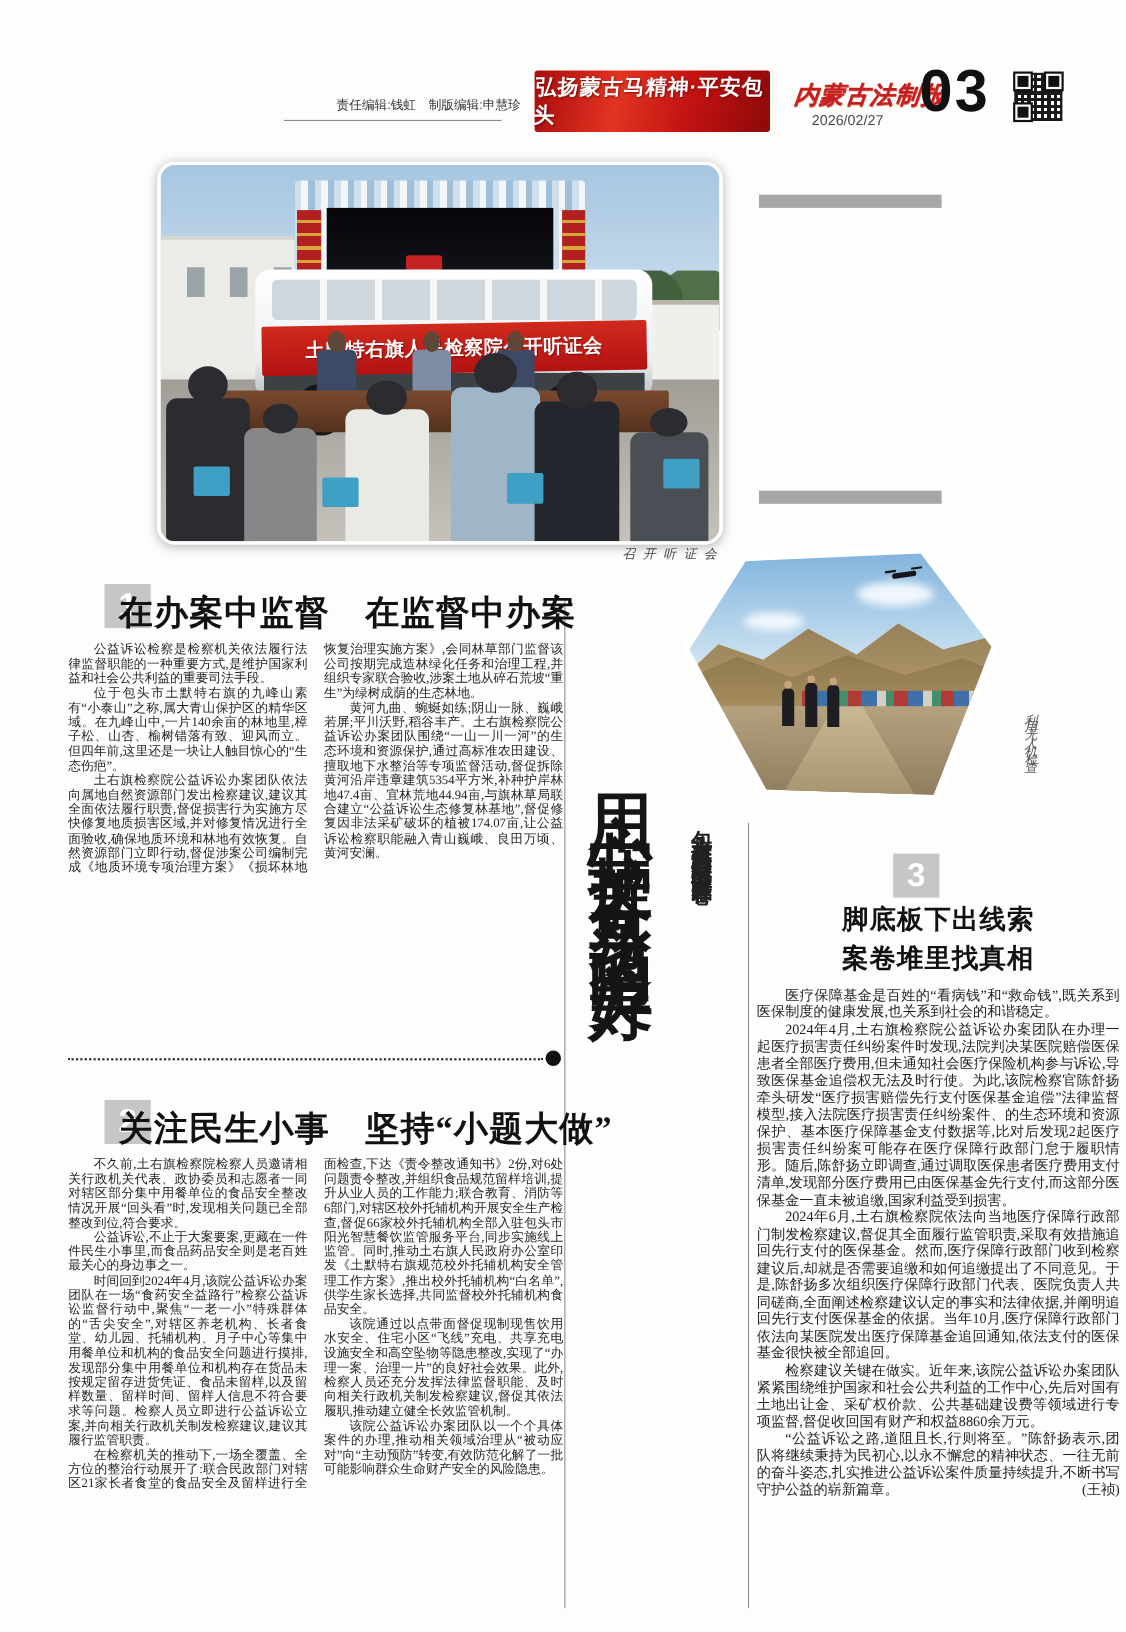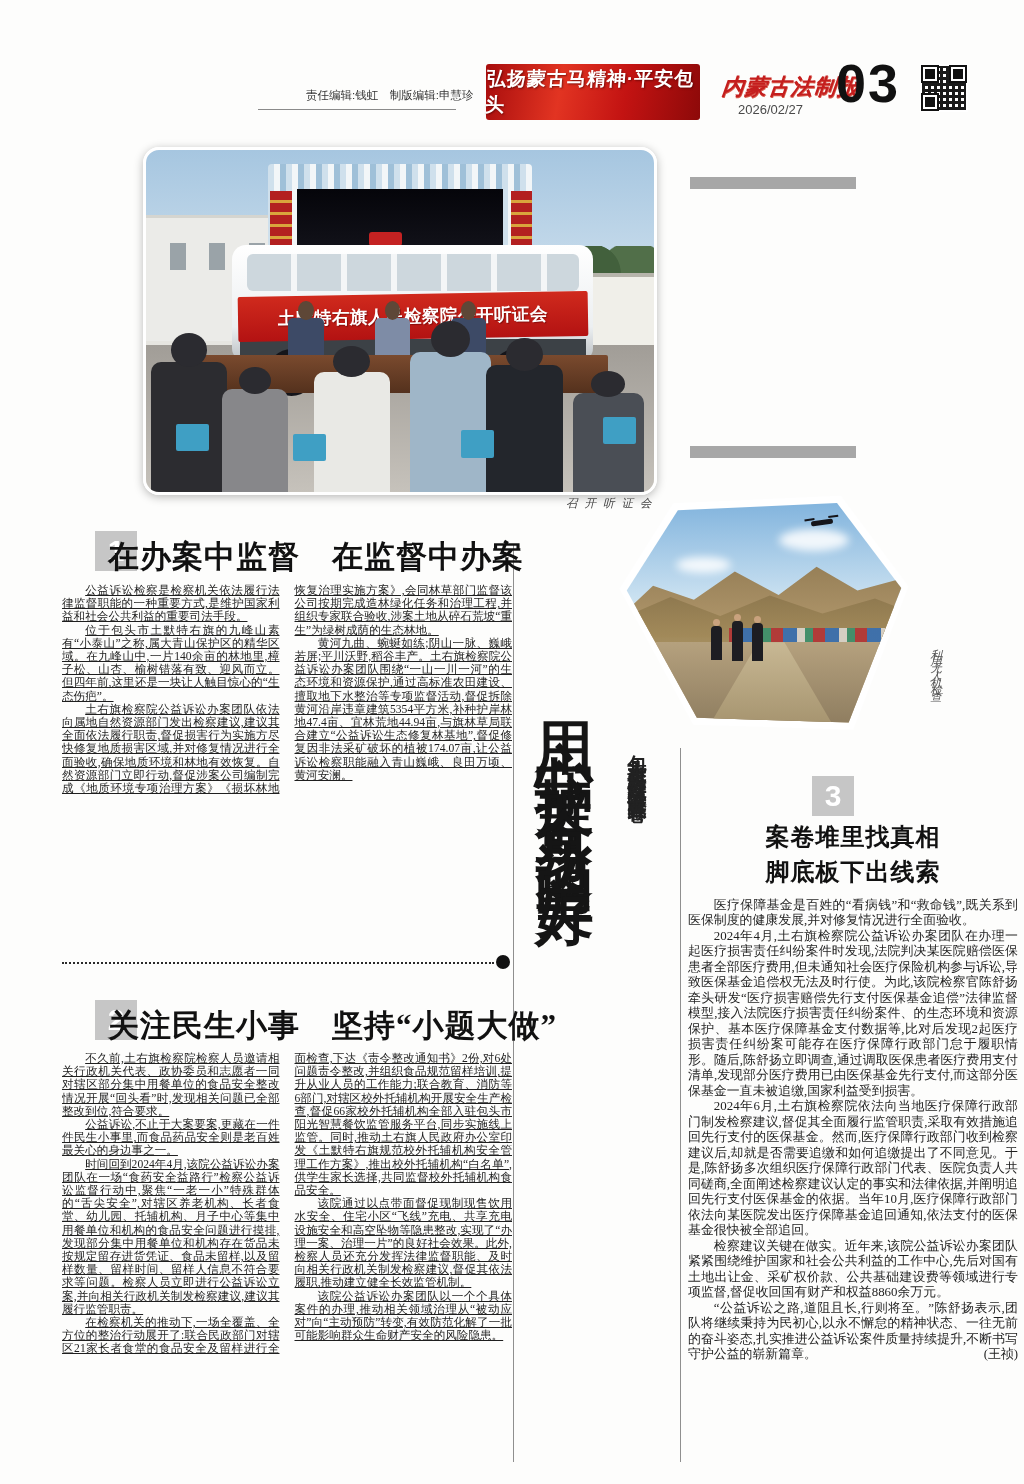--- a/index.html
+++ b/index.html
@@ -86,21 +86,21 @@
   .hx-drone:before{left:-6px}.hx-drone:after{right:-6px}
   .hex-caption{position:absolute;left:928px;top:640px;writing-mode:vertical-rl;text-orientation:upright;
       font-size:11.5px;font-style:italic;color:#555;letter-spacing:7px;}
   
   .num-block{position:absolute;width:42px;height:40px;background:#c6c6c6;color:#fff;font-weight:bold;
       font-size:30px;text-align:center;line-height:40px;font-family:"Liberation Sans",sans-serif;}
   .sec-title{position:absolute;left:62px;width:450px;text-align:right;padding-left:46px;box-sizing:border-box;
       font-size:31px;font-weight:bold;letter-spacing:1px;color:#111;white-space:nowrap;}
   .two-col{position:absolute;left:62px;width:450px;column-count:2;column-gap:15px;overflow:hidden;}
   .para{margin:0;text-indent:2em;text-align:justify;}
-  .two-col .para{font-size:11.6px;line-height:1.14;color:#1f1f1f;text-decoration:underline;}
+  .two-col .para{font-size:11.6px;line-height:1.14;color:#1f1f1f;}
   .dotted-divider{position:absolute;left:62px;top:962px;width:432px;border-top:2.5px dotted #2a2a2a;}
   .dot-bullet{position:absolute;left:496px;top:955px;width:14px;height:14px;background:#111;border-radius:50%;}
   .v-rule{position:absolute;width:1px;background:#8f8f8f;}
   
   .headline-main{position:absolute;left:532px;top:676px;height:790px;writing-mode:vertical-rl;text-orientation:upright;
       font-size:58px;font-weight:900;color:#151515;letter-spacing:17px;line-height:1.1;}
   .headline-sub{position:absolute;left:624px;top:740px;height:470px;writing-mode:vertical-rl;text-orientation:upright;
       font-size:19px;font-weight:bold;color:#222;letter-spacing:2.5px;font-family:"Liberation Sans",sans-serif;}
   
   .sec3-title{position:absolute;left:688px;top:820px;width:330px;text-align:center;
@@ -243,26 +243,26 @@
       <p class="para">在检察机关的推动下,一场全覆盖、全方位的整治行动展开了:联合民政部门对辖区21家长者食堂的食品安全及留样进行全面检查,下达《责令整改通知书》2份,对6处问题责令整改,并组织食品规范留样培训,提升从业人员的工作能力;联合教育、消防等6部门,对辖区校外托辅机构开展安全生产检查,督促66家校外托辅机构全部入驻包头市阳光智慧餐饮监管服务平台,同步实施线上监管。同时,推动土右旗人民政府办公室印发《土默特右旗规范校外托辅机构安全管理工作方案》,推出校外托辅机构“白名单”,供学生家长选择,共同监督校外托辅机构食品安全。</p>
       <p class="para">该院通过以点带面督促现制现售饮用水安全、住宅小区“飞线”充电、共享充电设施安全和高空坠物等隐患整改,实现了“办理一案、治理一片”的良好社会效果。此外,检察人员还充分发挥法律监督职能、及时向相关行政机关制发检察建议,督促其依法履职,推动建立健全长效监管机制。</p>
       <p class="para">该院公益诉讼办案团队以一个个具体案件的办理,推动相关领域治理从“被动应对”向“主动预防”转变,有效防范化解了一批可能影响群众生命财产安全的风险隐患。</p>
     </div>
 
   <div class="headline-main">用心守护群众身边的美好</div>
   <div class="headline-sub">包头市土右旗人民检察院交出公益诉讼亮眼答卷</div>
 
   <div class="num-block" style="left:812px;top:776px">3</div>
   <div class="sec3-title">
+    <div>脚底板下出线索</div>
     <div>案卷堆里找真相</div>
-    <div>脚底板下出线索</div>
   </div>
   <div class="sec3-body">
     <div>
-        <p class="para">医疗保障基金是百姓的“看病钱”和“救命钱”,既关系到医保制度的健康发展,并对修复情况进行全面验收。</p>
+        <p class="para">医疗保障基金是百姓的“看病钱”和“救命钱”,既关系到医保制度的健康发展,也关系到社会的和谐稳定。</p>
         <p class="para">2024年4月,土右旗检察院公益诉讼办案团队在办理一起医疗损害责任纠纷案件时发现,法院判决某医院赔偿医保患者全部医疗费用,但未通知社会医疗保险机构参与诉讼,导致医保基金追偿权无法及时行使。为此,该院检察官陈舒扬牵头研发“医疗损害赔偿先行支付医保基金追偿”法律监督模型,接入法院医疗损害责任纠纷案件、的生态环境和资源保护、基本医疗保障基金支付数据等,比对后发现2起医疗损害责任纠纷案可能存在医疗保障行政部门怠于履职情形。随后,陈舒扬立即调查,通过调取医保患者医疗费用支付清单,发现部分医疗费用已由医保基金先行支付,而这部分医保基金一直未被追缴,国家利益受到损害。</p>
         <p class="para">2024年6月,土右旗检察院依法向当地医疗保障行政部门制发检察建议,督促其全面履行监管职责,采取有效措施追回先行支付的医保基金。然而,医疗保障行政部门收到检察建议后,却就是否需要追缴和如何追缴提出了不同意见。于是,陈舒扬多次组织医疗保障行政部门代表、医院负责人共同磋商,全面阐述检察建议认定的事实和法律依据,并阐明追回先行支付医保基金的依据。当年10月,医疗保障行政部门依法向某医院发出医疗保障基金追回通知,依法支付的医保基金很快被全部追回。</p>
         <p class="para">检察建议关键在做实。近年来,该院公益诉讼办案团队紧紧围绕维护国家和社会公共利益的工作中心,先后对国有土地出让金、采矿权价款、公共基础建设费等领域进行专项监督,督促收回国有财产和权益8860余万元。</p>
       </div>
     <p class="para">
       <span>“公益诉讼之路,道阻且长,行则将至。”陈舒扬表示,团队将继续秉持为民初心,以永不懈怠的精神状态、一往无前的奋斗姿态,扎实推进公益诉讼案件质量持续提升,不断书写守护公益的崭新篇章。</span>
       <span class="byline">(王祯)</span>
     </p>
   </div>
 

